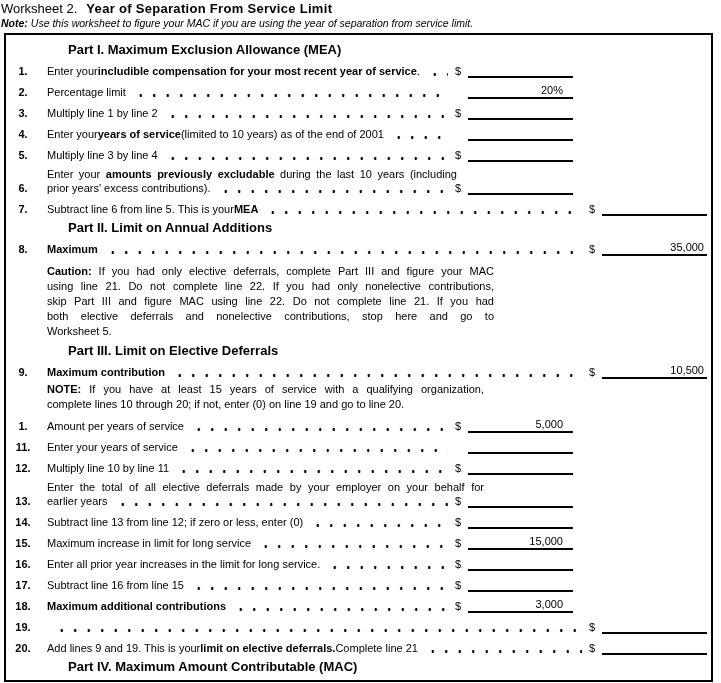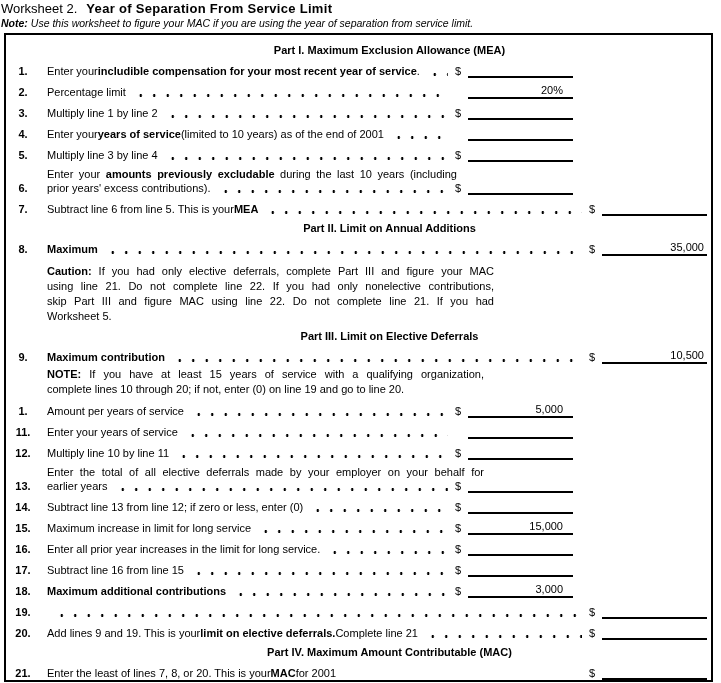--- a/index.html
+++ b/index.html
@@ -11,21 +11,21 @@
   }
   .title { font-size:13px; line-height:15px; margin:1px 0 0 1px; }
   .title .tmain { font-weight:bold; margin-left:9px; letter-spacing:0.3px; }
   .note { font-size:10.5px; line-height:13px; font-style:italic; margin:1px 0 0 1px; }
   .note .nlead { font-weight:bold; margin-right:3px; }
 
   .box {
     margin:3px 0 0 4px; width:709px; height:649px;
     border:2px solid #000; padding:3px 0 0 0; overflow:hidden;
   }
-  .part { font-weight:bold; font-size:11px; line-height:14px; margin:5px 0 0 62px;text-align:center; }
+  .part { font-weight:bold; font-size:13px; line-height:14px; margin:5px 0 0 62px; }
 
   .row { display:flex; align-items:flex-end; margin-top:5px; padding-right:4px;
          font-size:11px; line-height:14px; }
   .num { flex:none; width:24px; margin-left:5px; margin-right:12px;
          font-weight:bold; text-align:center; }
   .b { font-weight:bold; }
   .lbox { flex:1 1 auto; min-width:0; }
   .l1 { display:block; line-height:14px; }
   .just { text-align:justify; text-align-last:justify; }
   .lline { display:flex; align-items:flex-end; line-height:14px; }
@@ -178,20 +178,21 @@
         <span class="dollar">$</span>
         <div class="entry right">
           <span class="val">35,000</span>
         </div>
       </div>
       <div class="row prow caution">
         <div class="para" style="width: 447px;">
           <div class="pline just"><span class="b">Caution:</span><span> If you had only elective deferrals, complete Part III and figure your MAC</span></div>
           <div class="pline just"><span>using line 21. Do not complete line 22. If you had only nonelective contributions,</span></div>
           <div class="pline just"><span>skip Part III and figure MAC using line 22. Do not complete line 21. If you had</span></div>
+          <div class="pline just"><span>both elective deferrals and nonelective contributions, stop here and go to</span></div>
           <div class="pline"><span>Worksheet 5.</span></div>
         </div>
       </div>
       <div class="part">Part III. Limit on Elective Deferrals</div>
       <div class="row">
         <span class="num">9.</span>
         <div class="lbox">
           <div class="lline">
             <span class="b">Maximum contribution</span>
             <span class="leader"></span>

